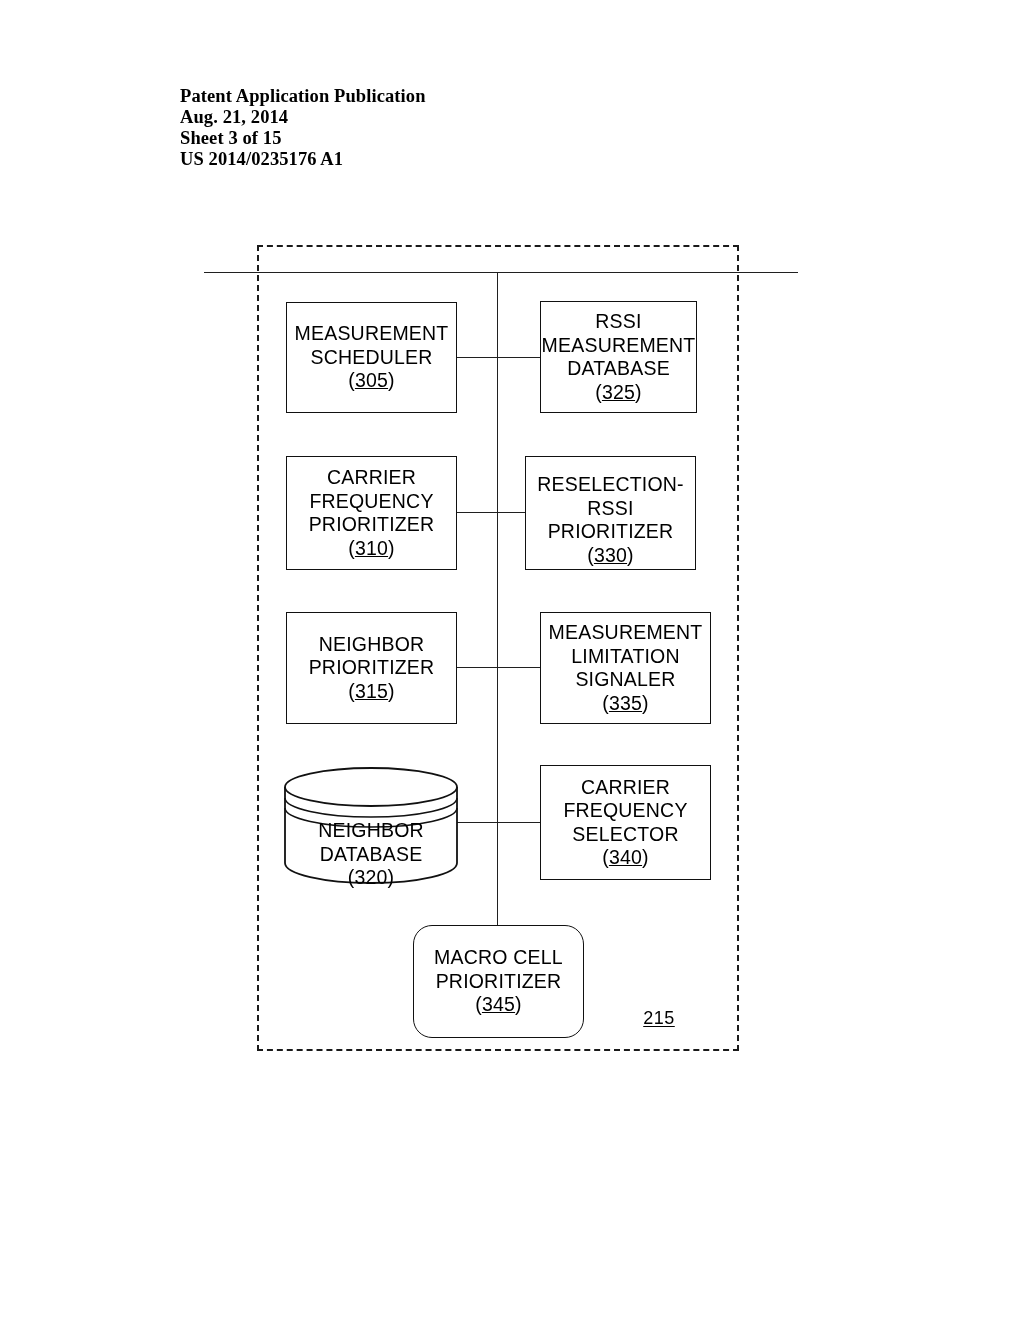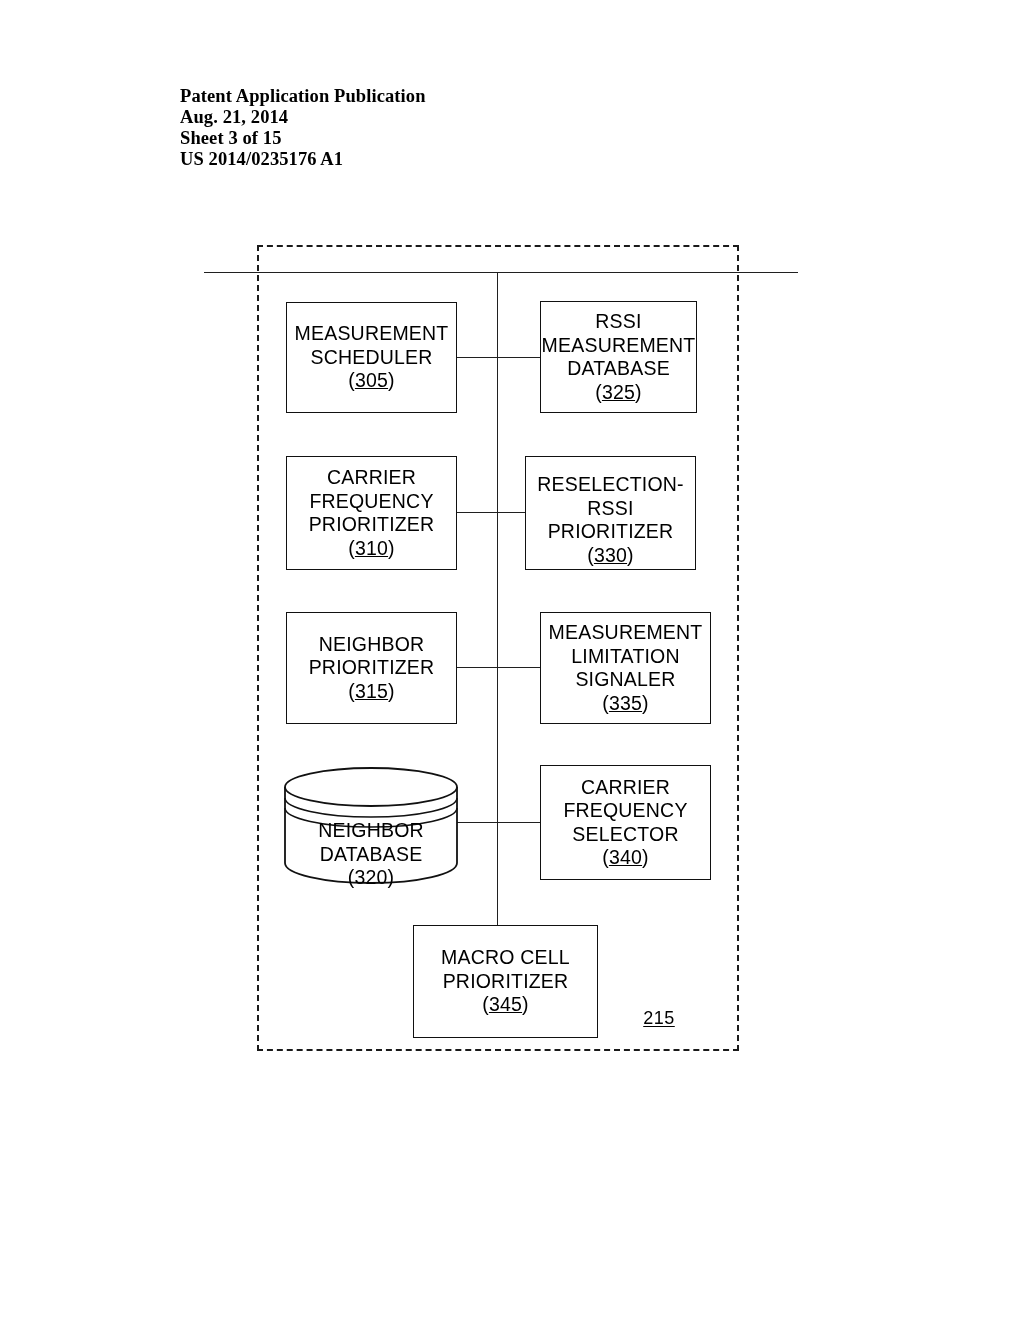--- a/index.html
+++ b/index.html
@@ -114,21 +114,21 @@
   #box-310 { left: 262px; top: 456px; width: 171px; height: 114px; }
   #box-315 { left: 262px; top: 612px; width: 171px; height: 112px; }
 
   
   #box-325 { left: 516px; top: 301px; width: 157px; height: 112px; }
   #box-330 { left: 501px; top: 456px; width: 171px; height: 114px; justify-content: flex-end; }
   #box-335 { left: 516px; top: 612px; width: 171px; height: 112px; }
   #box-340 { left: 516px; top: 765px; width: 171px; height: 115px; }
 
   
-  #box-345 { left: 389px; top: 925px; width: 185px; height: 113px; }
+  #box-345 { left: 389px; top: 925px; width: 171px; height: 113px; border-radius: 19px; }
 
   
   #db-320 {
     position: absolute;
     left: 259px;
     top: 766px;
     width: 176px;
     height: 118px;
   }
   #db-320 svg { display: block; }

